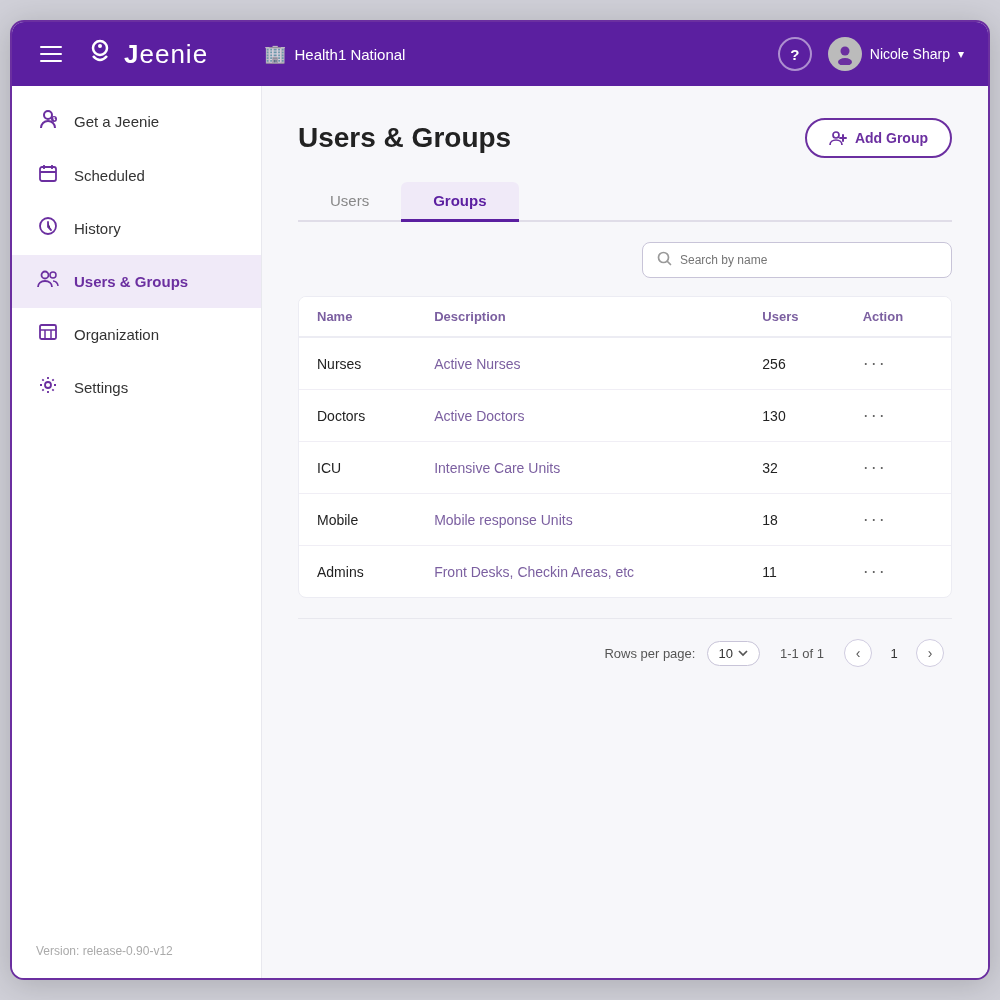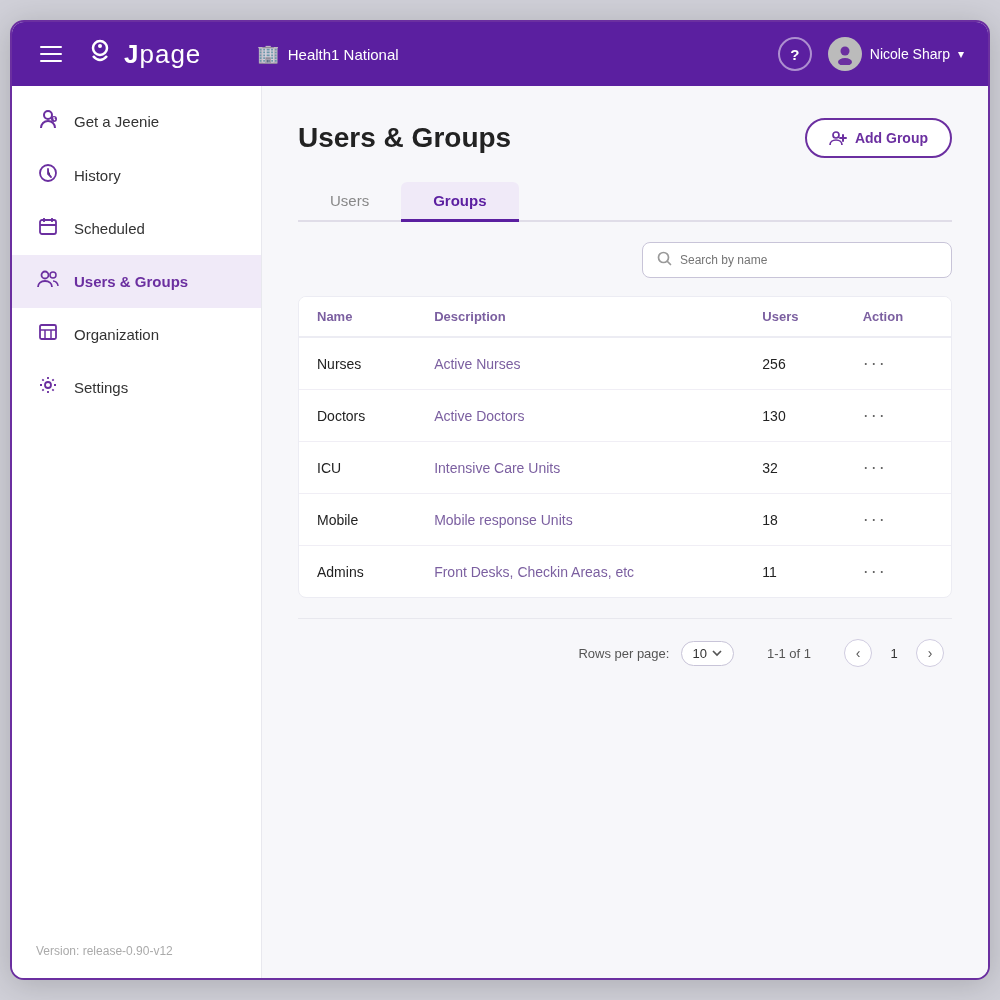--- a/index.html
+++ b/index.html
@@ -302,21 +302,21 @@
       align-items: center;
       border: 1.5px solid #c8c4d8;
       border-radius: 20px;
       padding: 4px 10px;
       gap: 4px;
       cursor: pointer;
       background: #fff;
       font-size: 13px;
       color: #333;
     }
-    .pagination-info { color: #555; margin: 0 21px; }
+    .pagination-info { color: #555; margin: 0 8px; }
     .pagination-btn {
       width: 28px;
       height: 28px;
       border-radius: 50%;
       border: 1px solid #d0cce0;
       background: #fff;
       display: flex;
       align-items: center;
       justify-content: center;
       cursor: pointer;
@@ -342,21 +342,21 @@
         <span></span>
         <span></span>
     </button>
     <div class="logo-area">
       <svg class="logo-icon" viewBox="0 0 36 36">
         <circle cx="18" cy="12" r="7" fill="none" stroke="#fff" stroke-width="2.5"></circle>
         <circle cx="18" cy="10" r="2" fill="#fff"></circle>
         <path d="M11 20 Q18 28 25 20" fill="none" stroke="#fff" stroke-width="2.5"></path>
       </svg>
       <span class="logo-text">
-        <span>J</span><span style="font-weight:300">page</span>
+        <span>J</span><span style="font-weight:300">eenie</span>
       </span>
     </div>
     <div class="header-org">
       <span class="header-org-icon">🏢</span>
       <span>Health1 National</span>
     </div>
     <div class="header-spacer"></div>
     <button class="header-help">?</button>
     <div class="header-user">
       <div class="header-avatar">
@@ -380,34 +380,34 @@
               <path d="M4 20c0-4 3-7 7-7s7 3 7 7" fill="none" stroke="#6b2fa0" stroke-width="2"></path>
               <circle cx="17" cy="11" r="3" fill="#6b2fa0"></circle>
               <path d="M17 9v2l1 1" stroke="#fff" stroke-width="1.2" fill="none"></path>
             </svg>
         </span>
         <span>Get a Jeenie</span>
       </div>
       <div class="sidebar-item">
         <span class="icon">
           <svg width="20" height="20" viewBox="0 0 20 20">
-              <circle cx="10" cy="10" r="8" fill="none" stroke="#6b2fa0" stroke-width="1.8"></circle>
-              <path d="M10 6v5l3 3" stroke="#6b2fa0" stroke-width="1.8" stroke-linecap="round"></path>
+              <rect x="2" y="4" width="16" height="14" rx="2" fill="none" stroke="#6b2fa0" stroke-width="1.8"></rect>
+              <path d="M6 2v4M14 2v4M2 9h16" stroke="#6b2fa0" stroke-width="1.8"></path>
             </svg>
         </span>
-        <span>History</span>
+        <span>Scheduled</span>
       </div>
       <div class="sidebar-item">
         <span class="icon">
           <svg width="20" height="20" viewBox="0 0 20 20">
-              <rect x="2" y="4" width="16" height="14" rx="2" fill="none" stroke="#6b2fa0" stroke-width="1.8"></rect>
-              <path d="M6 2v4M14 2v4M2 9h16" stroke="#6b2fa0" stroke-width="1.8"></path>
+              <circle cx="10" cy="10" r="8" fill="none" stroke="#6b2fa0" stroke-width="1.8"></circle>
+              <path d="M10 6v5l3 3" stroke="#6b2fa0" stroke-width="1.8" stroke-linecap="round"></path>
             </svg>
         </span>
-        <span>Scheduled</span>
+        <span>History</span>
       </div>
       <div class="sidebar-item active">
         <span class="icon">
           <svg width="22" height="20" viewBox="0 0 22 20">
               <circle cx="8" cy="6" r="3.5" fill="none" stroke="#6b2fa0" stroke-width="1.8"></circle>
               <path d="M1 18c0-3.5 3-6 7-6s7 2.5 7 6" fill="none" stroke="#6b2fa0" stroke-width="1.8"></path>
               <circle cx="16" cy="6" r="3" fill="none" stroke="#6b2fa0" stroke-width="1.5"></circle>
               <path d="M16 12c2.5 0 5 2 5 5" fill="none" stroke="#6b2fa0" stroke-width="1.5"></path>
             </svg>
         </span>

